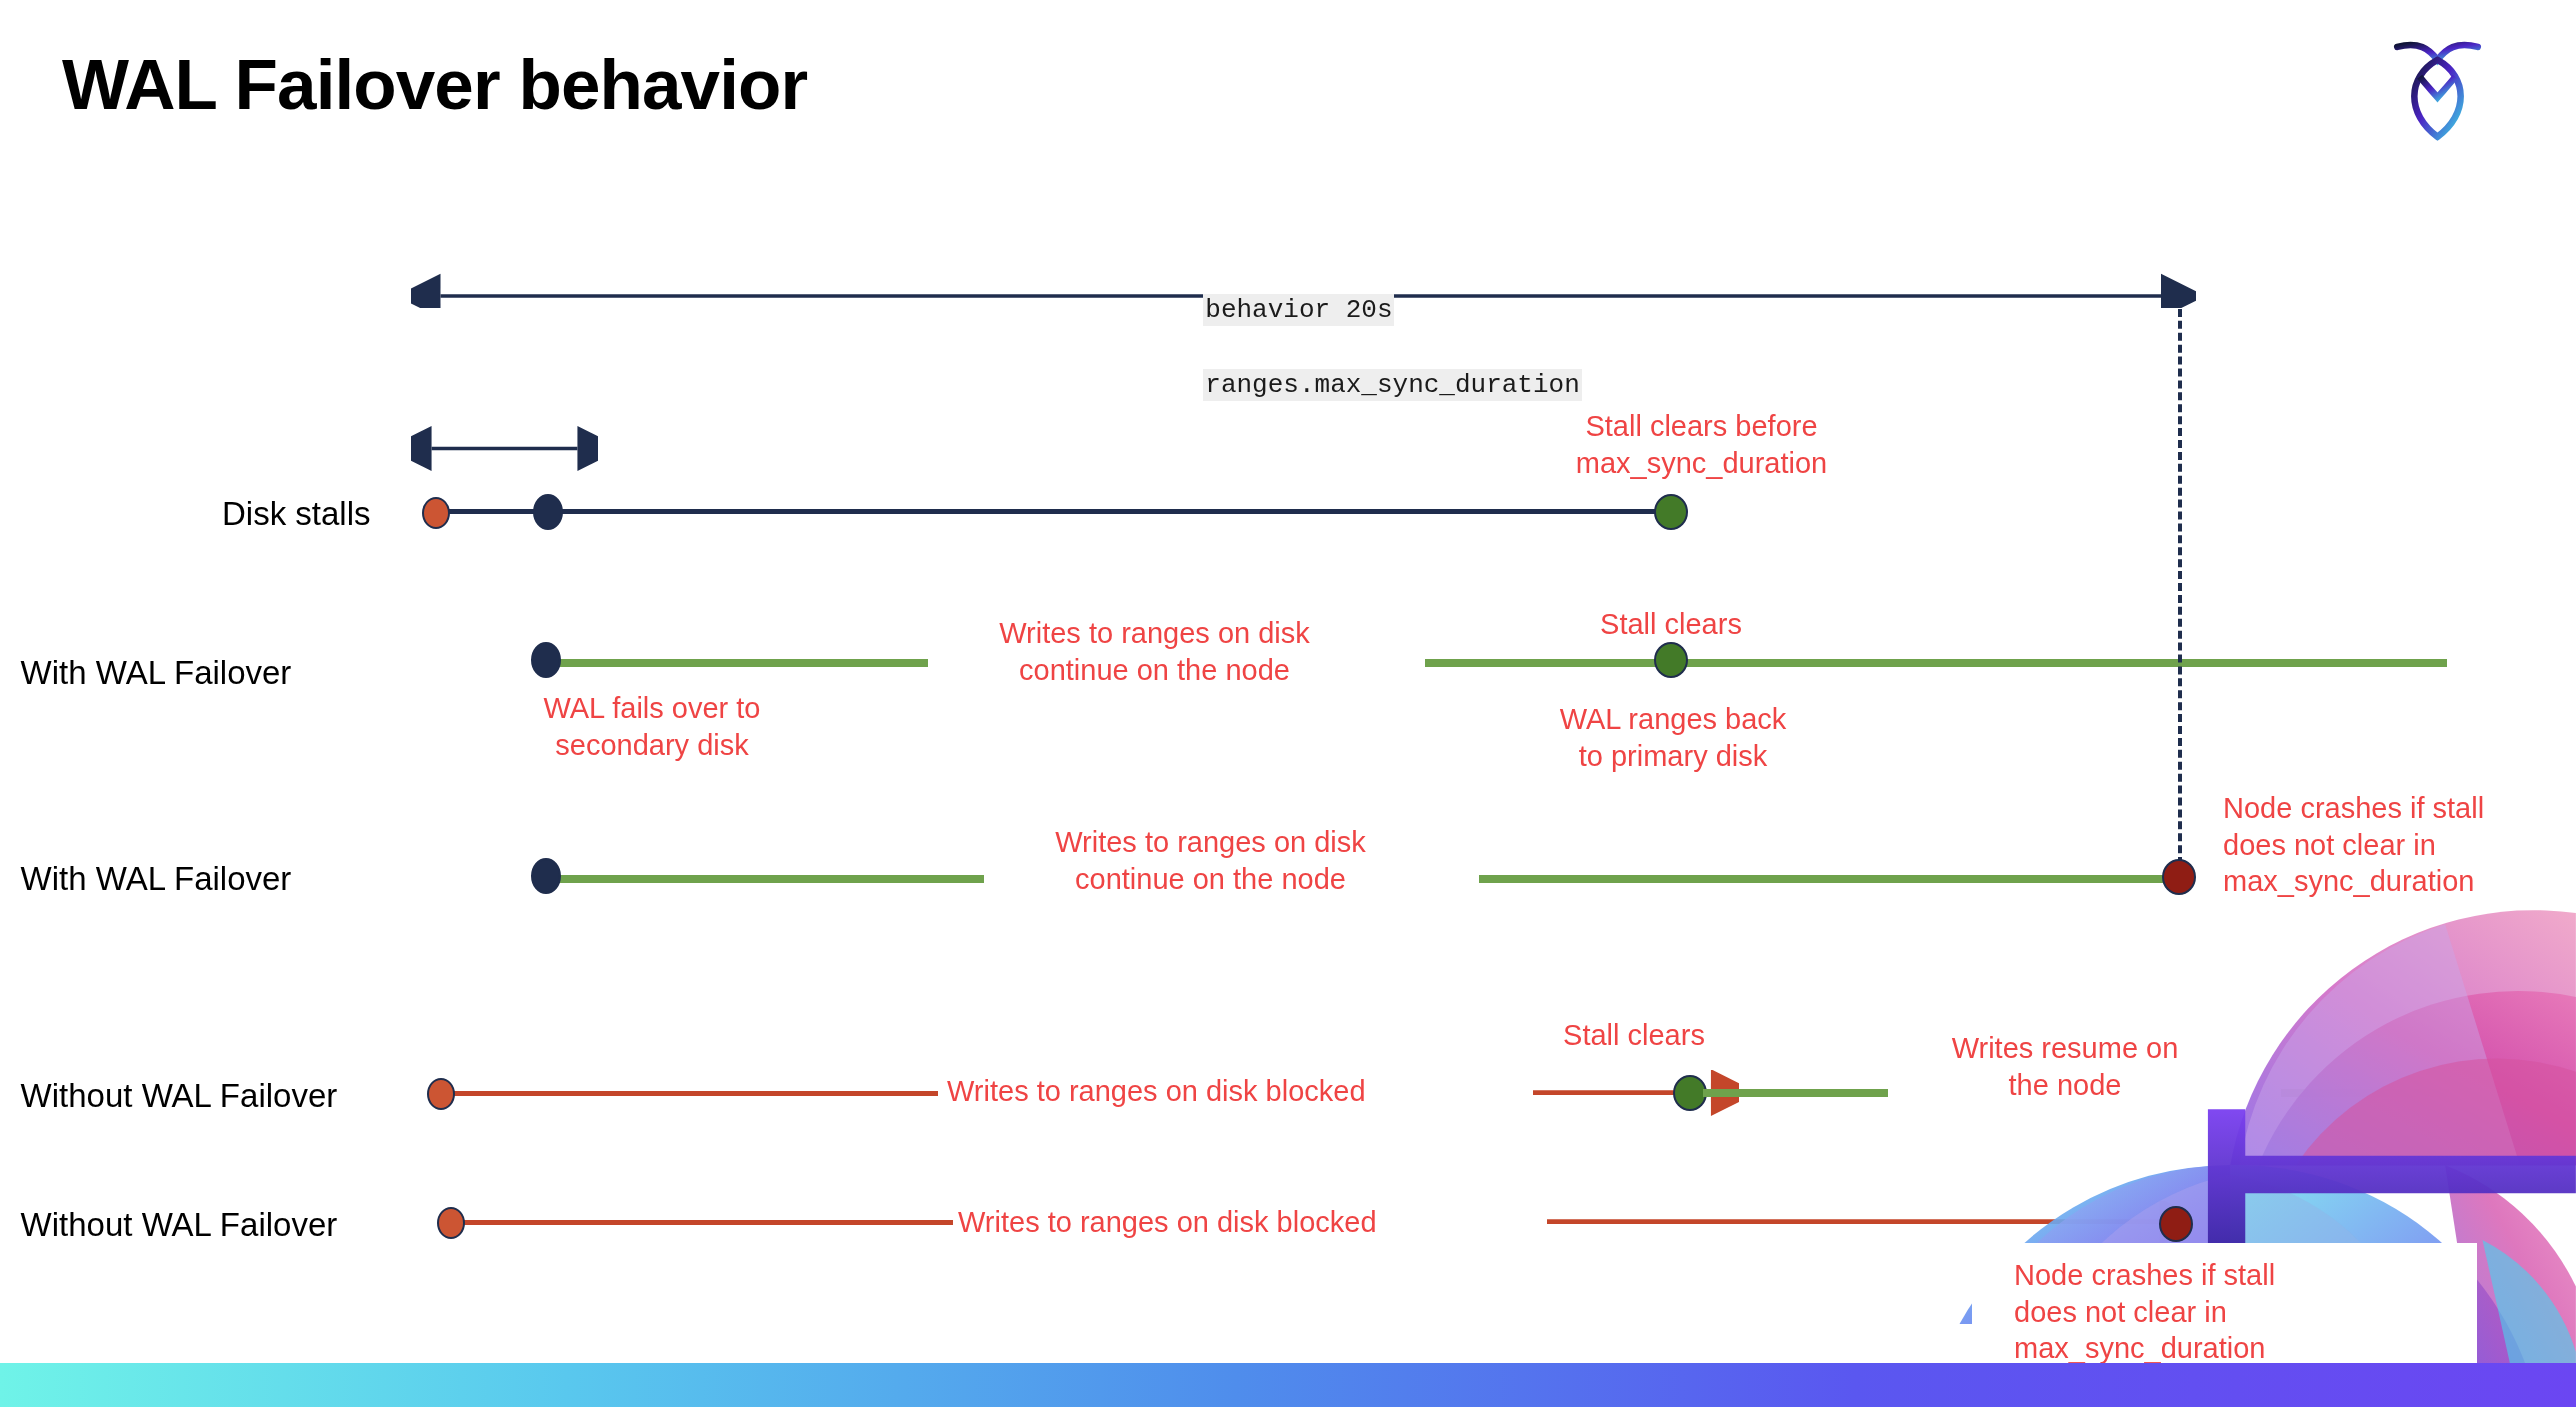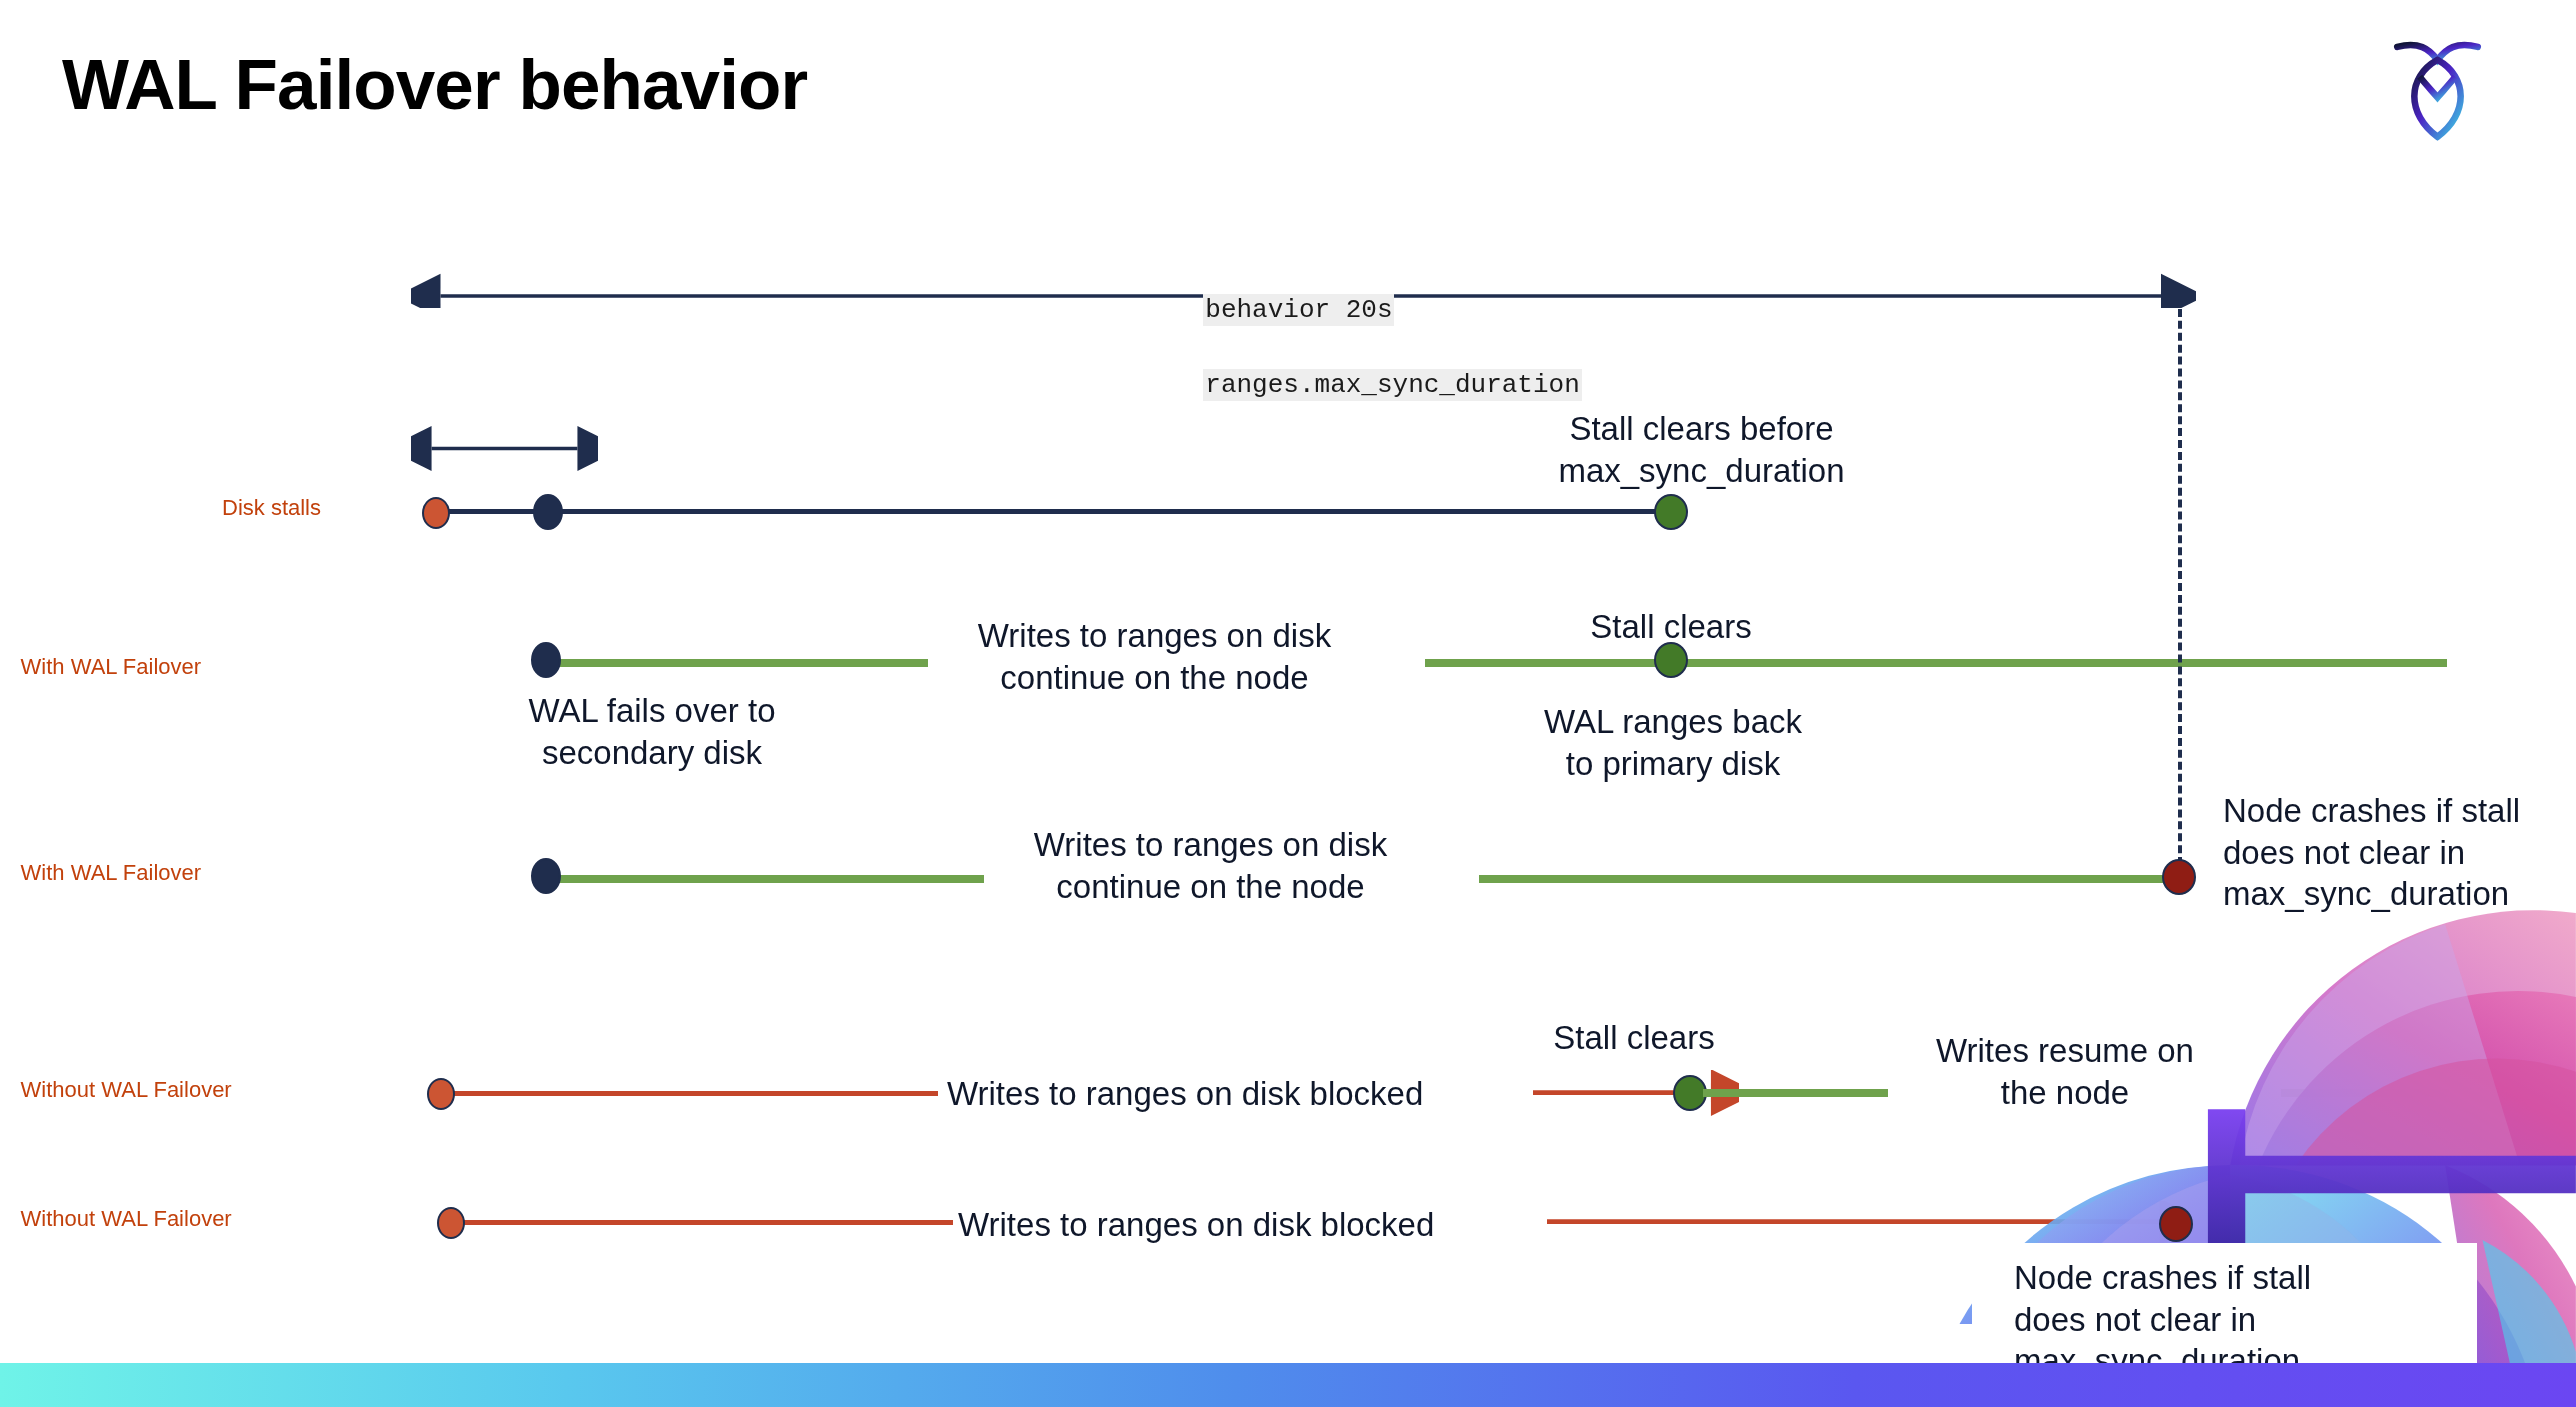--- a/index.html
+++ b/index.html
@@ -24,27 +24,27 @@
   .code-label{
     position:absolute;
     font-family:"Liberation Mono", monospace;
     font-size:26px;color:#1b1b1b;line-height:1.45;
     white-space:pre;
   }
   .code-label span{background:#eeeeee;padding:0.9px 1.9px;}
 
   .row-label{
     position:absolute;
-    font-size:22px;color:#c2410c;
+    font-size:33px;color:#000000;
     white-space:nowrap;
   }
 
   .note{
     position:absolute;
-    font-size:33px;color:#0f172a;
+    font-size:29px;color:#ef4444;
     line-height:1.26;
     white-space:pre-line;
   }
   .note.center{text-align:center;}
 
   .hline{position:absolute;height:4.7px;}
   .navy-line{background:#1f2d4d;}
   .green-line{background:#6fa24c;height:8.4px;}
   .orange-line{background:#c4462a;height:4.7px;}
 

